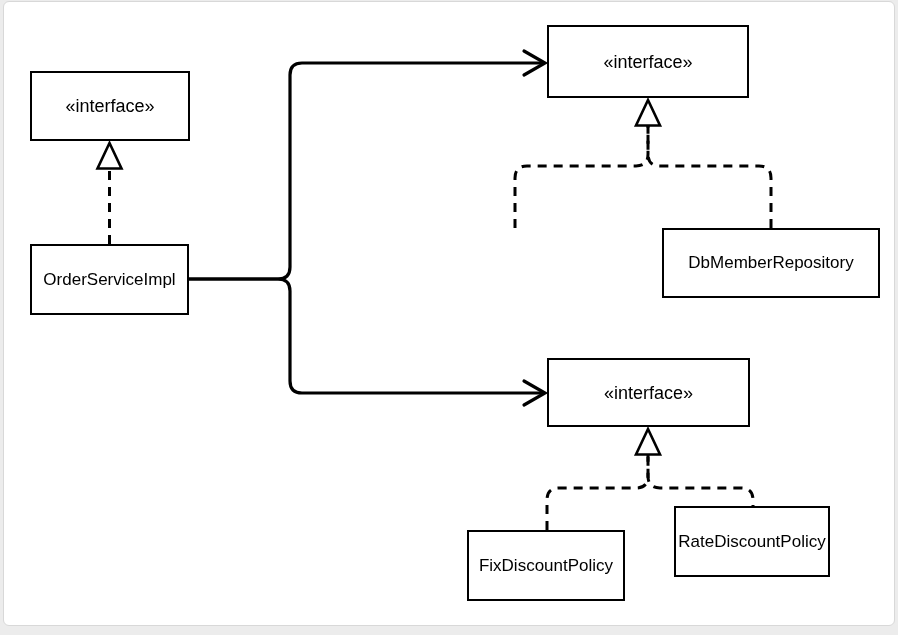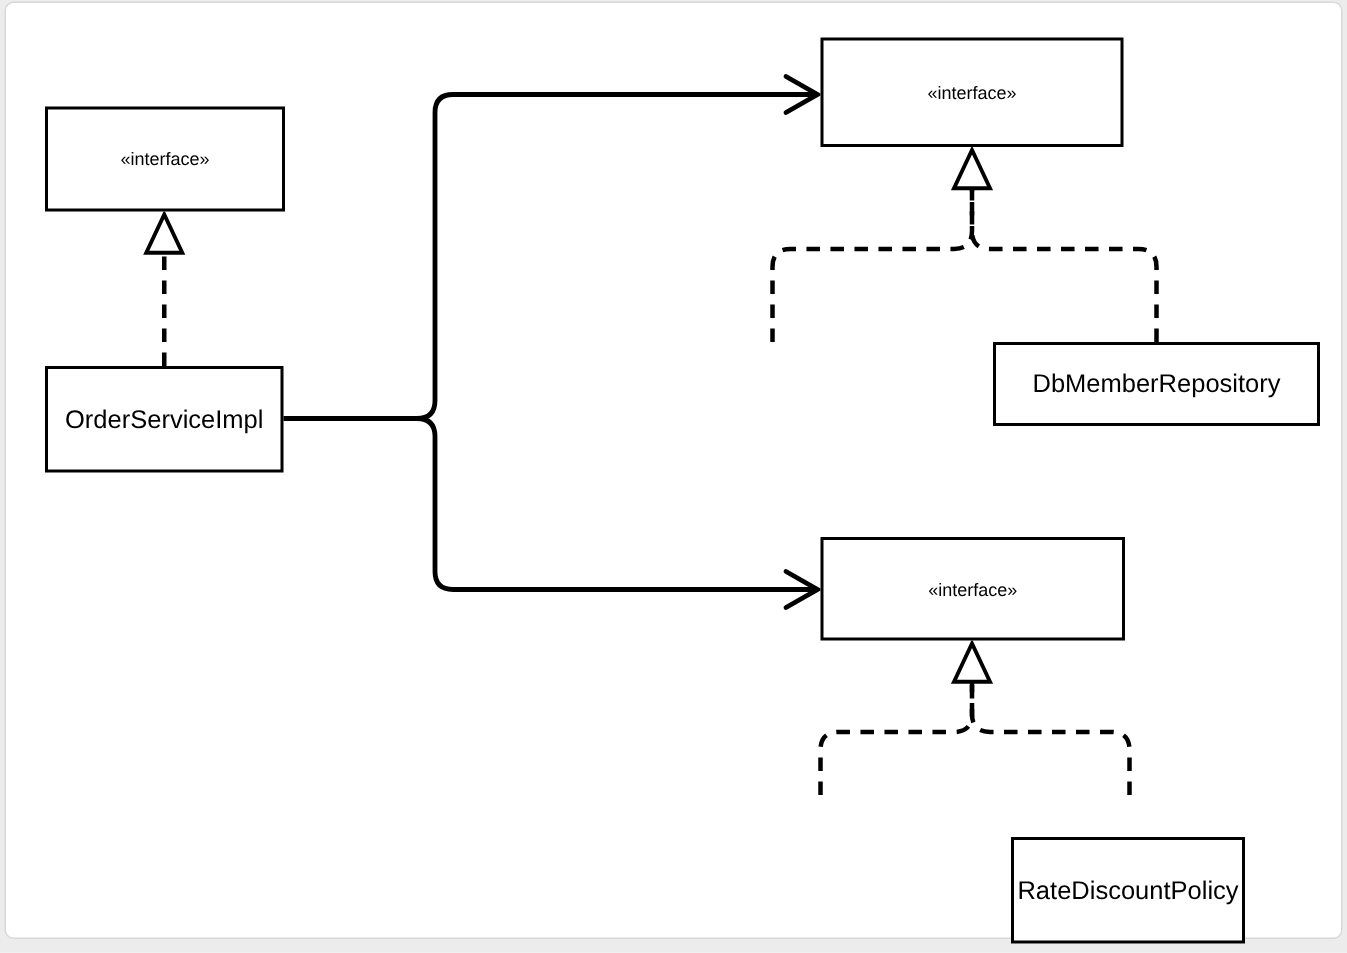--- a/index.html
+++ b/index.html
@@ -42,33 +42,33 @@
     border: 2px solid #000000;
     display: flex;
     flex-direction: column;
     align-items: center;
     justify-content: center;
     text-align: center;
     color: #000000;
     font-size: 17px;
     line-height: 22px;
   }
-  .stereotype { font-size: 12px; font-weight: normal; }
+  .stereotype { font-size: 18px; font-weight: normal; }
   .iface-name { font-weight: bold; }
   .class-name { font-weight: normal; }
 
   
   #box-order-service        { left: 30px;  top: 71px;  width: 160px; height: 70px; }
   #box-order-service-impl   { left: 30px;  top: 244px; width: 159px; height: 71px; text-align: center; }
   #box-member-repository    { left: 547px; top: 25px;  width: 202px; height: 73px; }
   #box-memory-member-repo   { left: 403px; top: 228px; width: 224px; height: 70px; }
-  #box-db-member-repo       { left: 662px; top: 228px; width: 218px; height: 56px; }
+  #box-db-member-repo       { left: 662px; top: 228px; width: 218px; height: 70px; }
   #box-discount-policy      { left: 547px; top: 358px; width: 203px; height: 69px; }
   #box-fix-discount-policy  { left: 467px; top: 530px; width: 158px; height: 71px; }
-  #box-rate-discount-policy { left: 674px; top: 558px; width: 156px; height: 71px; }
+  #box-rate-discount-policy { left: 674px; top: 506px; width: 156px; height: 71px; }
 </style>
 </head>
 <body>
 
 <div class="frame"></div>
 
 <div class="canvas">
 
   <svg class="connectors" viewBox="0 0 898 635">
 
@@ -120,18 +120,21 @@
 
 
   <div class="class-box" id="box-db-member-repo">
     <span class="class-name">DbMemberRepository</span>
   </div>
 
   <div class="class-box" id="box-discount-policy">
     <span class="stereotype">«interface»</span>
   </div>
 
+  <div class="class-box" id="box-fix-discount-policy">
+    <span class="class-name">FixDiscountPolicy</span>
+  </div>
 
   <div class="class-box" id="box-rate-discount-policy">
     <span class="class-name">RateDiscountPolicy</span>
   </div>
 
 </div>
 
 </body></html>

